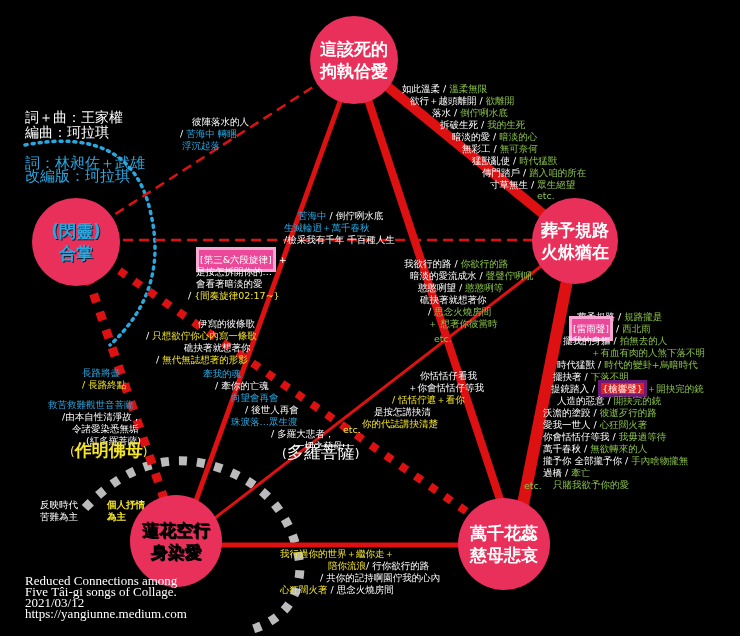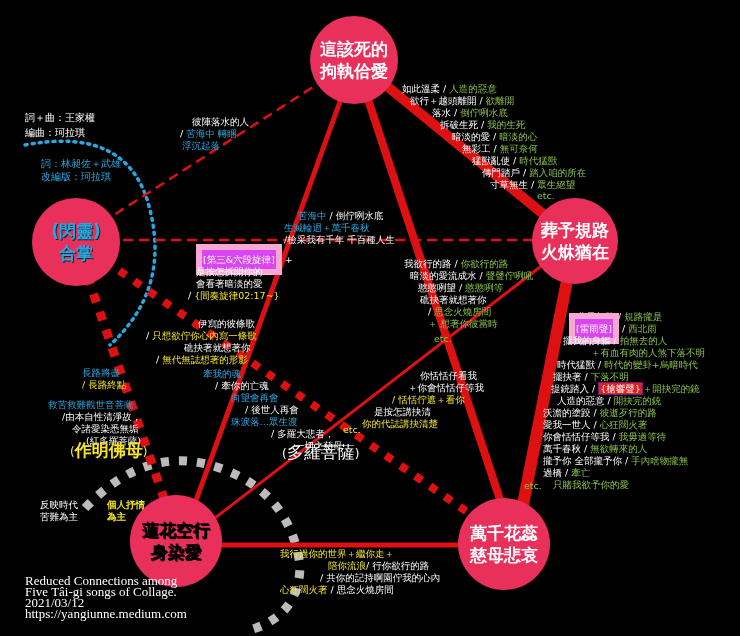--- a/index.html
+++ b/index.html
@@ -9,22 +9,22 @@
   .t { position: absolute; font-size: 9.5px; line-height: 12px; white-space: nowrap; }
   .w { color: #ffffff; }
   .g { color: #8bc34a; }
   .b { color: #29a8e0; }
   .y { color: #f5e62a; }
   .c { color: #29a8e0; }
   .node { position: absolute; border-radius: 50%; background: #e8305a;
           display: flex; align-items: center; justify-content: center;
           text-align: center; font-weight: bold; font-size: 17px; line-height: 22px; }
   .node span { display: block; }
-  .tag-box { border: 6px solid #f9a8d4; background: #d946ef; color: #fff; padding: 4px 1px; }
-  .tag-red { background: #e02020; color: #fff; padding: 0 1px; border: 1px solid #701a75; }
+  .tag-box { border: 3px solid #f9a8d4; background: #ec4899; color: #fff; padding: 4px 1px; }
+  .tag-red { background: #e02020; color: #fff; padding: 0 1px; border: 3px solid #701a75; }
 </style>
 </head>
 <body>
 
 <svg id="canvas" width="740" height="636" viewBox="0 0 740 636" xmlns="http://www.w3.org/2000/svg">
 
   <path d="M 25 145 Q 130 125 150 210 Q 170 290 110 345" fill="none" stroke="#29a8e0" stroke-width="3.5" stroke-dasharray="2 5" stroke-linecap="round"></path>
 
   <path d="M 85 508 Q 150 440 225 470 Q 290 495 300 565 Q 300 615 250 630" fill="none" stroke="#bbbbbb" stroke-width="9" stroke-dasharray="8 10"></path>
 
@@ -65,38 +65,38 @@
       <span>慈母悲哀</span>
     </div>
 </div>
 <div class="node" style="left:130px;top:495px;width:92px;height:92px;color:#000000;text-shadow:1px 1px 0 #000;">
   <div>
       <span>蓮花空行</span>
       <span>身染愛</span>
     </div>
 </div>
 
-<div class="t w" style="left:25px;top:110px;font-size:10px;line-height:15px;">
+<div class="t w" style="left:25px;top:110px;font-size:14px;line-height:15px;">
   <div>詞＋曲：王家權</div>
   <div>編曲：珂拉琪</div>
 </div>
-<div class="t b" style="left:25px;top:157px;font-size:10px;line-height:13px;margin-left:16px;">
+<div class="t b" style="left:25px;top:157px;font-size:15px;line-height:13px;">
   <div>詞：林昶佐＋武雄</div>
   <div>改編版：珂拉琪</div>
 </div>
 
 <div class="t" style="left:180px;top:116px;">
   <div class="w" style="padding-left:12px">彼陣落水的人</div>
   <div><span class="w">/ </span><span class="c">苦海中 轉睏</span></div>
   <div class="c" style="padding-left:2px">浮沉起落</div>
 </div>
 
 <div class="t" style="left:390px;top:83px;">
   <div id="tr-list">
-      <div style="padding-left: 12px;"><span class="w">如此溫柔 / </span><span class="g">人造的惡意</span></div>
+      <div style="padding-left: 12px;"><span class="w">如此溫柔 / </span><span class="g">溫柔無限</span></div>
       <div style="padding-left: 20px;"><span class="w">欲行＋越頭離開 / </span><span class="g">欲離開</span></div>
       <div style="padding-left: 42px;"><span class="w">落水 / </span><span class="g">倒佇咧水底</span></div>
       <div style="padding-left: 50px;"><span class="w">拆破生死 / </span><span class="g">我的生死</span></div>
       <div style="padding-left: 62px;"><span class="w">暗淡的愛 / </span><span class="g">暗淡的心</span></div>
       <div style="padding-left: 72px;"><span class="w">無彩工 / </span><span class="g">無可奈何</span></div>
       <div style="padding-left: 82px;"><span class="w">猛獸亂使 / </span><span class="g">時代猛獸</span></div>
       <div style="padding-left: 92px;"><span class="w">傳門踏戶 / </span><span class="g">踏入咱的所在</span></div>
       <div style="padding-left: 100px;"><span class="w">寸草無生 / </span><span class="g">眾生絕望</span></div>
     </div>
 </div>

